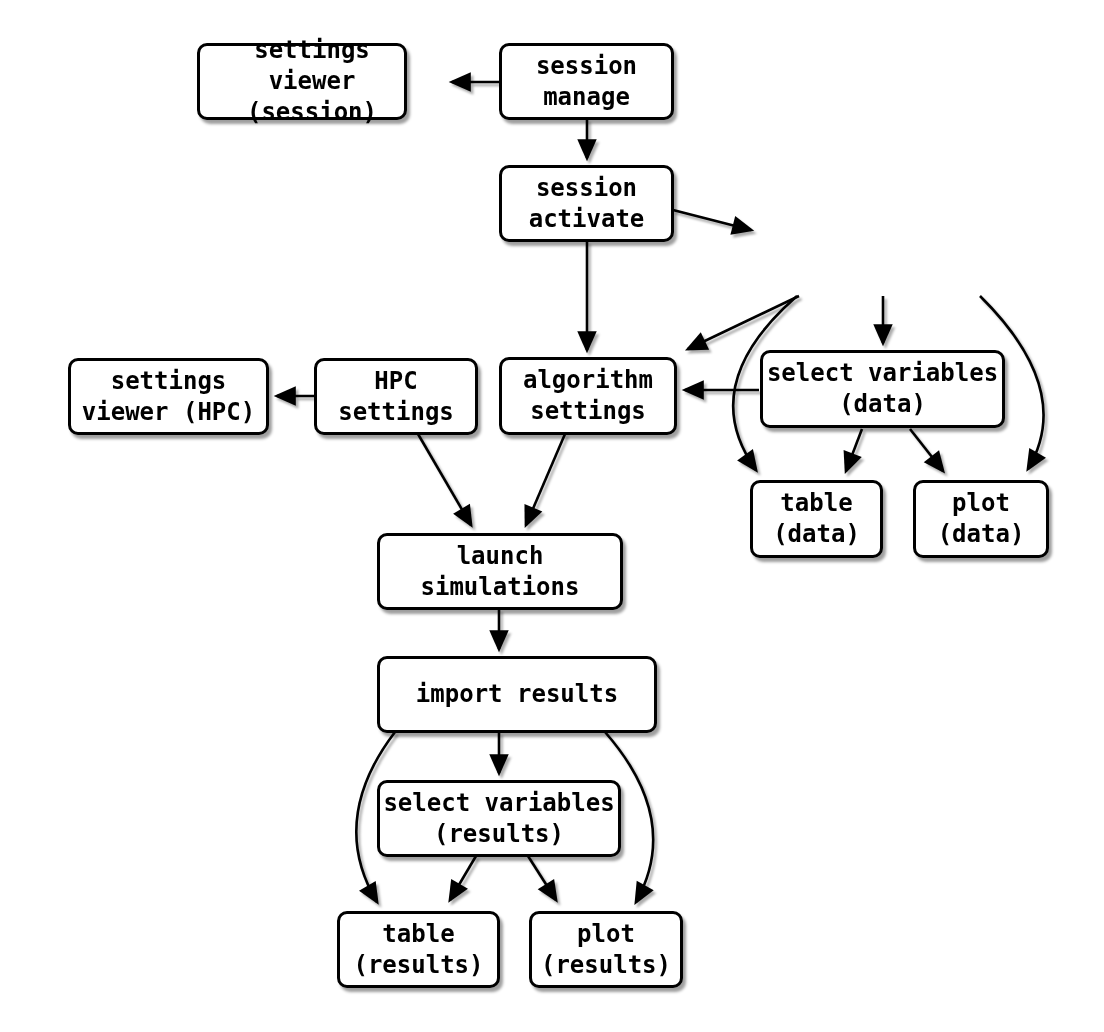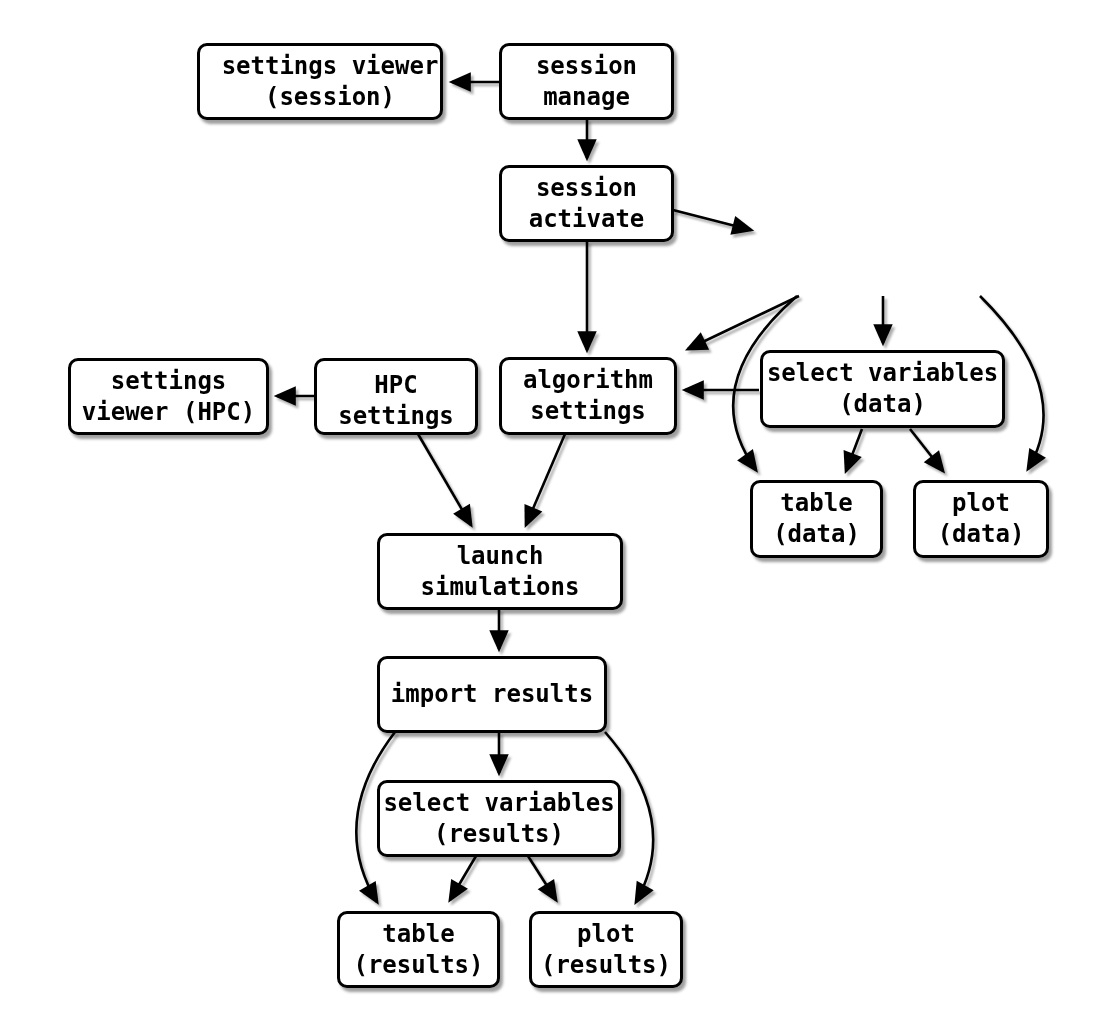--- a/index.html
+++ b/index.html
@@ -67,37 +67,37 @@
       <path d="M 565,434 L 526,525" marker-end="url(#arrow)"></path>
       <path d="M 499,609 V 649" marker-end="url(#arrow)"></path>
       <path d="M 499,732 V 773" marker-end="url(#arrow)"></path>
       <path d="M 395,732 Q 328,820 377,902" marker-end="url(#arrow)"></path>
       <path d="M 605,732 Q 682,820 636,902" marker-end="url(#arrow)"></path>
       <path d="M 476,856 L 450,900" marker-end="url(#arrow)"></path>
       <path d="M 528,856 L 556,900" marker-end="url(#arrow)"></path>
     </g>
   </svg>
 
-  <div class="node" style="left:197px; top:43px;  width:246px; height:77px;padding-left:20px;">
+  <div class="node" style="left:197px; top:43px;  width:210px; height:77px;padding-left:20px;">
     <span class="lbl">settings viewer
 (session)</span>
   </div>
   <div class="node" style="left:499px; top:43px;  width:175px; height:77px;">
     <span class="lbl">session
 manage</span>
   </div>
   <div class="node" style="left:499px; top:165px; width:175px; height:77px;">
     <span class="lbl">session
 activate</span>
   </div>
   <div class="node" style="left:68px;  top:358px; width:201px; height:77px;">
     <span class="lbl">settings
 viewer (HPC)</span>
   </div>
-  <div class="node" style="left:314px; top:358px; width:164px; height:77px;align-items:flex-end;">
+  <div class="node" style="left:314px; top:358px; width:164px; height:77px;">
     <span class="lbl">HPC
 settings</span>
   </div>
   <div class="node" style="left:499px; top:357px; width:178px; height:78px;justify-content:center;">
     <span class="lbl">algorithm
 settings</span>
   </div>
   <div class="node" style="left:760px; top:350px; width:245px; height:78px;">
     <span class="lbl">select variables
 (data)</span>
@@ -107,21 +107,21 @@
 (data)</span>
   </div>
   <div class="node" style="left:913px; top:480px; width:136px; height:78px;">
     <span class="lbl">plot
 (data)</span>
   </div>
   <div class="node" style="left:377px; top:533px; width:246px; height:77px;">
     <span class="lbl">launch
 simulations</span>
   </div>
-  <div class="node" style="left:377px; top:656px; width:230px; height:77px;">
+  <div class="node" style="left:377px; top:656px; width:280px; height:77px;">
     <span class="lbl">import results</span>
   </div>
   <div class="node" style="left:377px; top:780px; width:244px; height:77px;">
     <span class="lbl">select variables
 (results)</span>
   </div>
   <div class="node" style="left:337px; top:911px; width:163px; height:77px;">
     <span class="lbl">table
 (results)</span>
   </div>

